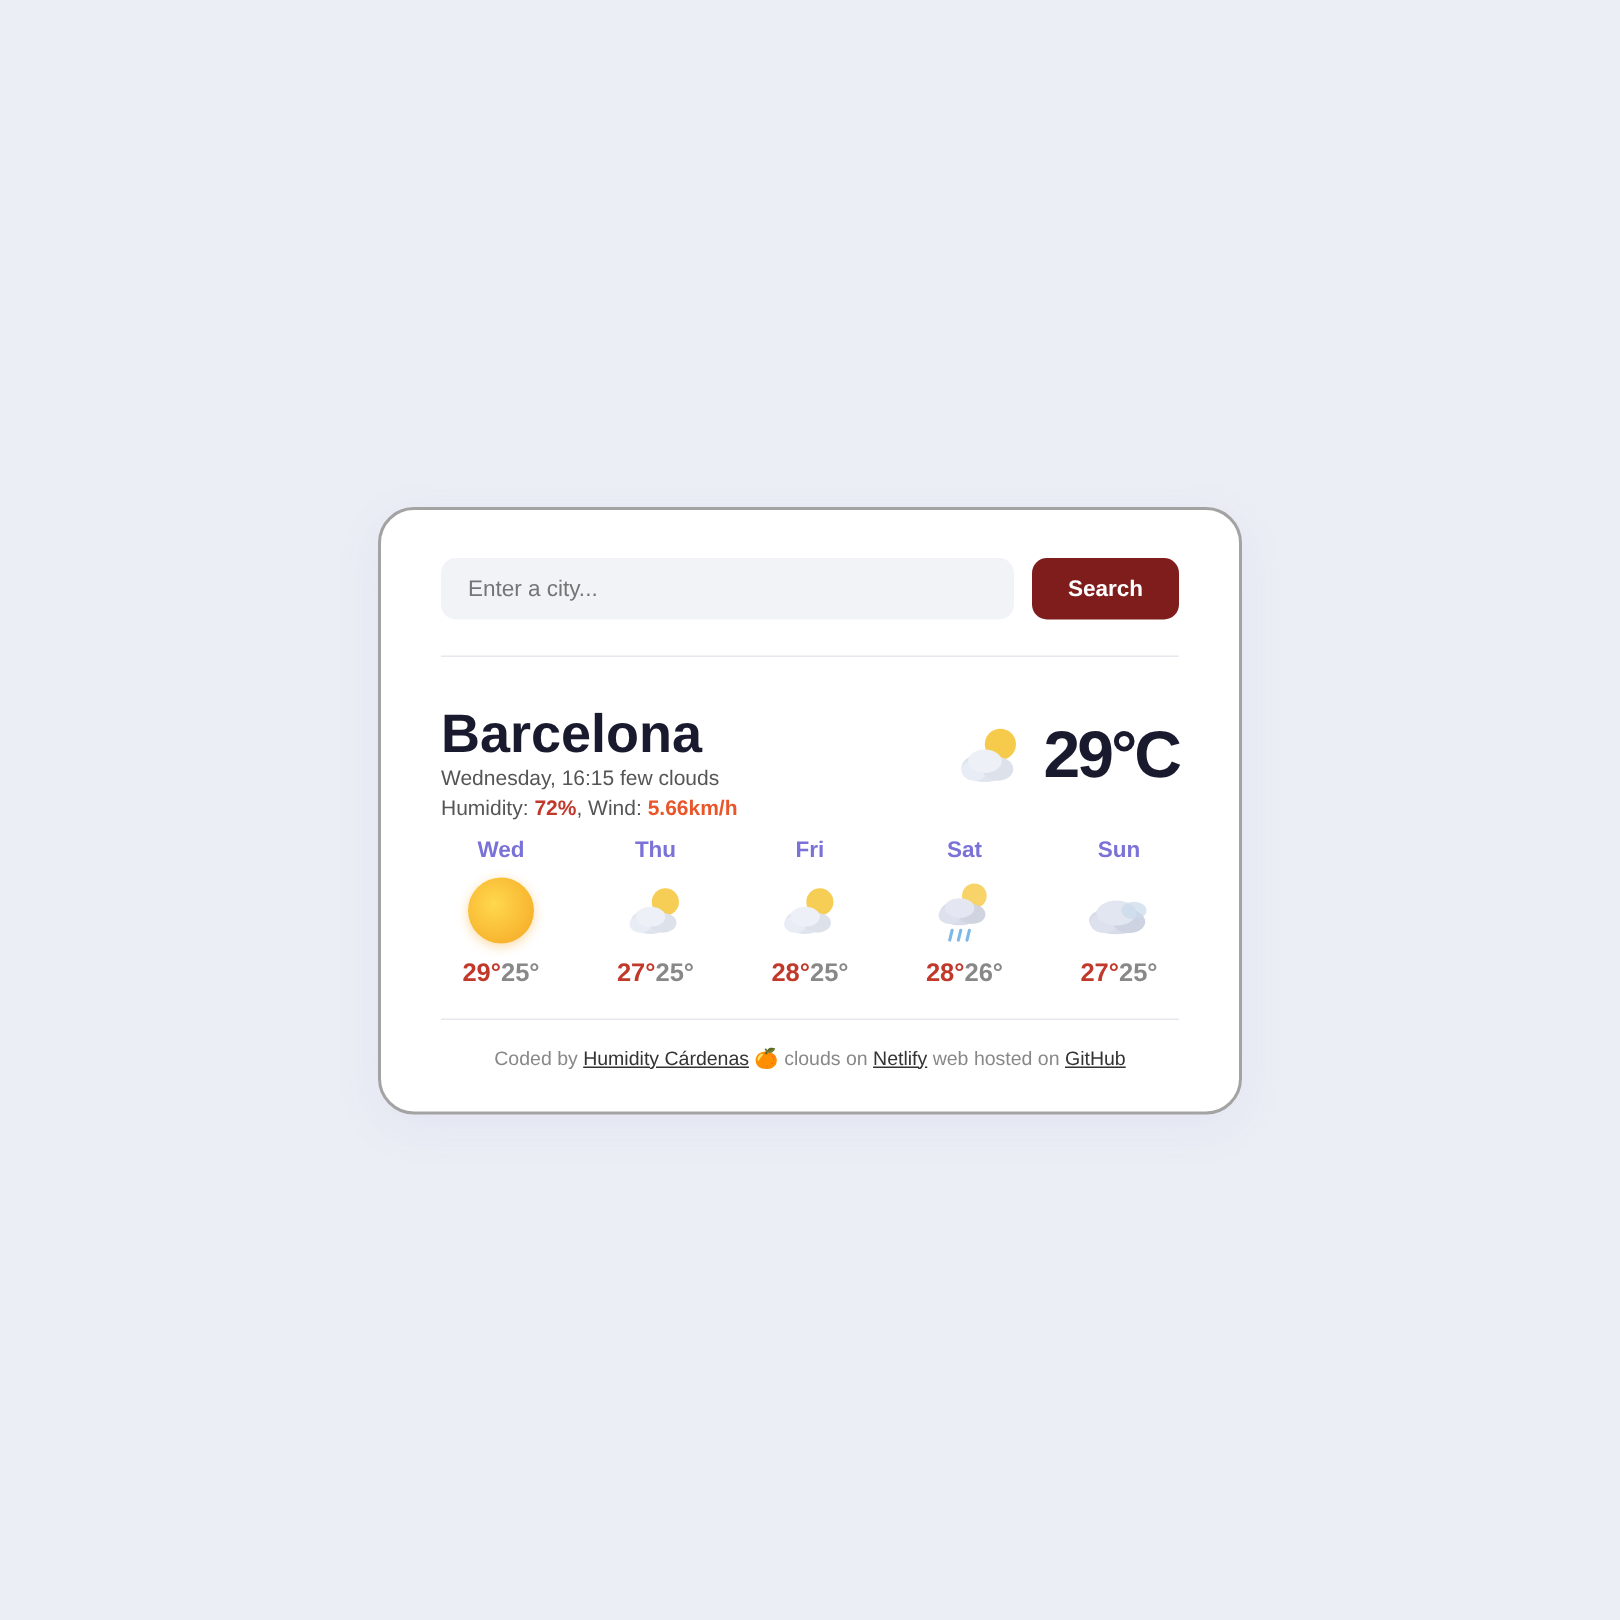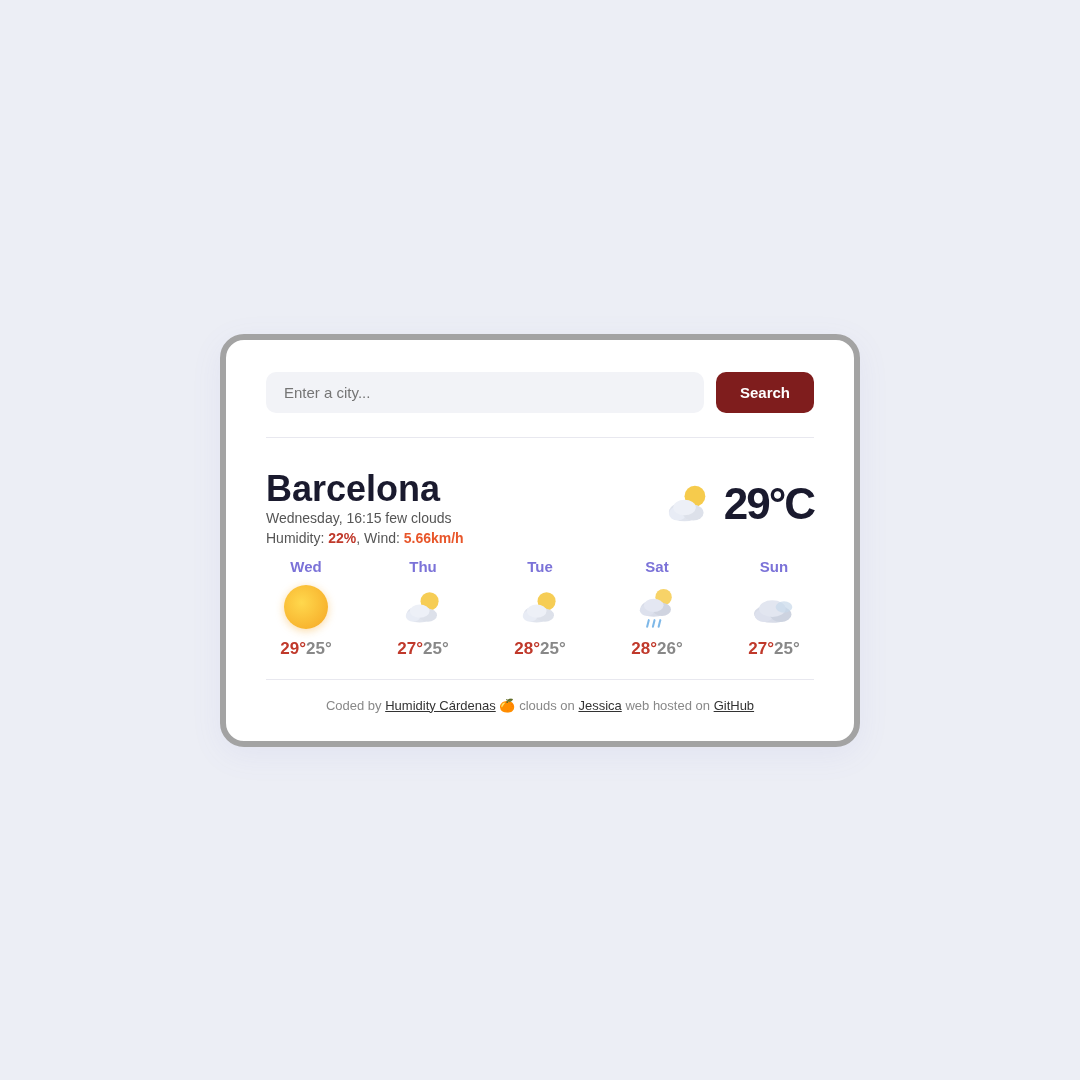--- a/index.html
+++ b/index.html
@@ -10,22 +10,22 @@
       background-color: #eceef5;
       display: flex;
       align-items: center;
       justify-content: center;
       font-family: 'Segoe UI', Arial, sans-serif;
     }
 
     .card {
       background: #ffffff;
       border-radius: 24px;
-      border: 6px solid #a3a3a3;
-      width: 640px;
+      border: 2px solid #a3a3a3;
+      width: 576px;
       padding: 32px 40px 28px;
       box-shadow: 0 8px 32px rgba(120,110,200,0.08);
     }
 
     
     .search-row {
       display: flex;
       gap: 12px;
       margin-bottom: 24px;
     }
@@ -181,21 +181,21 @@
   </div>
 
   <hr class="divider">
 
   <div class="current-weather">
     <div>
       <div class="city-name">Barcelona</div>
       <p class="weather-detail">Wednesday, 16:15 few clouds</p>
       <p class="weather-detail">
         <span>Humidity:</span>
-        <span class="humidity-val">22%</span>,
+        <span class="humidity-val">72%</span>,
         <span>Wind:</span>
         <span class="wind-val">5.66km/h</span>
       </p>
     </div>
     <div class="temp-block">
 
       <svg class="weather-svg" viewBox="0 0 60 50" fill="none" xmlns="http://www.w3.org/2000/svg">
 
         <circle cx="38" cy="16" r="12" fill="#f5c842" opacity="0.95"></circle>
 
@@ -234,21 +234,21 @@
           <ellipse cx="24" cy="28" rx="12" ry="8" fill="#edf0f7"></ellipse>
         </svg>
       </div>
       <div class="temps">
         <span class="high-temp">27°</span>
         <span class="low-temp">25°</span>
       </div>
     </div>
 
     <div class="forecast-day">
-      <span class="day-label">Tue</span>
+      <span class="day-label">Fri</span>
       <div class="day-icon">
         <svg width="46" height="42" viewBox="0 0 56 46" fill="none">
           <circle cx="36" cy="16" r="11" fill="#f5c842" opacity="0.9"></circle>
           <ellipse cx="24" cy="32" rx="16" ry="10" fill="#e0e4ed"></ellipse>
           <ellipse cx="16" cy="34" rx="9" ry="7" fill="#e8ecf5"></ellipse>
           <ellipse cx="34" cy="33" rx="11" ry="8" fill="#dde1ea"></ellipse>
           <ellipse cx="24" cy="28" rx="12" ry="8" fill="#edf0f7"></ellipse>
         </svg>
       </div>
       <div class="temps">
@@ -300,18 +300,18 @@
 
   </div>
 
   <hr class="divider-bottom">
 
   <div class="footer">
     <span>Coded by</span>
     <a href="#">Humidity Cárdenas</a>
     🍊
     <span>clouds on</span>
-    <a href="#">Jessica</a>
+    <a href="#">Netlify</a>
     <span>web hosted on</span>
     <a href="#">GitHub</a>
   </div>
 
 </div>
 
 </body></html>

